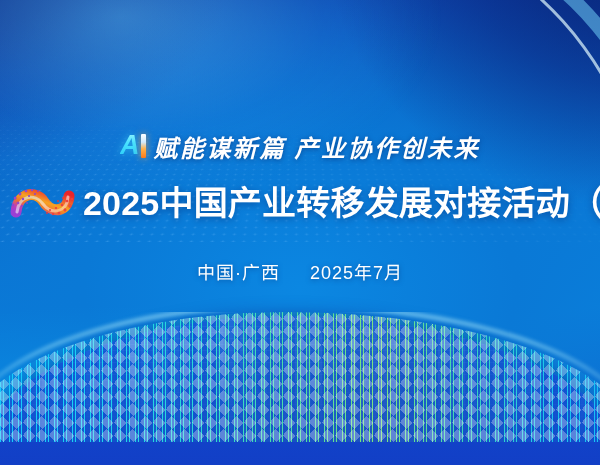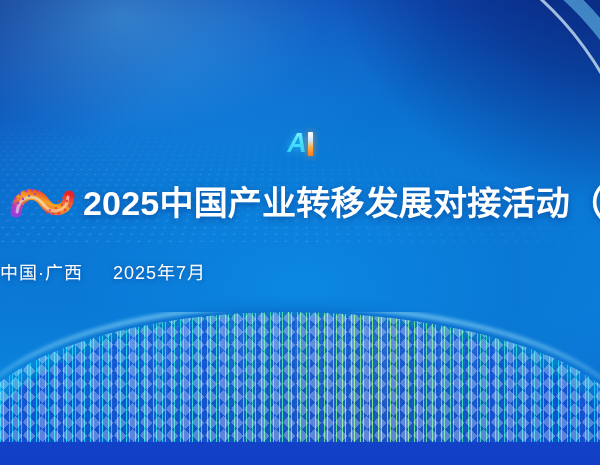--- a/index.html
+++ b/index.html
@@ -152,21 +152,21 @@
   .emblem svg{display:block;}
   .main-title{
     font-size:34px;font-weight:700;color:#ffffff;letter-spacing:.2px;
     text-shadow:0 2px 7px rgba(5,45,120,.55);
     line-height:1;
   }
 
   
   .subtitle{
     position:absolute;left:0;right:0;top:258px;
-    text-align:left;
+    text-align:center;
     font-size:18px;color:#ffffff;letter-spacing:1px;
     text-shadow:0 1px 5px rgba(6,45,120,.55);
     white-space:nowrap;
   }
   .sub-gap{display:inline-block;width:18px;}
 
   
   .art{position:absolute;pointer-events:none;}
   .art svg{display:block;overflow:visible;}
   .glow-cyan{filter:drop-shadow(0 0 4px rgba(110,230,255,.75));}
@@ -285,20 +285,21 @@
     <div class="rb" style="border-width:3px;border-top-color:rgba(225,250,255,.7);transform:rotate(19deg) translate(-19%,4%);"></div>
     <div class="rb" style="border-width:9px;border-top-color:rgba(60,150,250,.55);transform:rotate(31deg) translate(2%,-7%);"></div>
     <div class="rb" style="border-width:2px;border-top-color:rgba(190,240,255,.55);transform:rotate(29deg) translate(-2%,-5%);"></div>
   </div>
 
   <div class="tagline">
     <span class="ai-mark">
       <span class="ai-A">A</span>
       <span class="ai-I"></span>
     </span>
+    <span class="tagline-text">赋能谋新篇  产业协作创未来</span>
   </div>
 
   <div class="title-row">
     <span class="emblem">
       <svg width="68" height="50" viewBox="0 0 68 50">
         <defs>
           <linearGradient id="ribg" x1="0" y1="1" x2="1" y2="0">
             <stop offset="0%" stop-color="#9b3fd4"></stop>
             <stop offset="18%" stop-color="#c23fb0"></stop>
             <stop offset="36%" stop-color="#f0742a"></stop>

